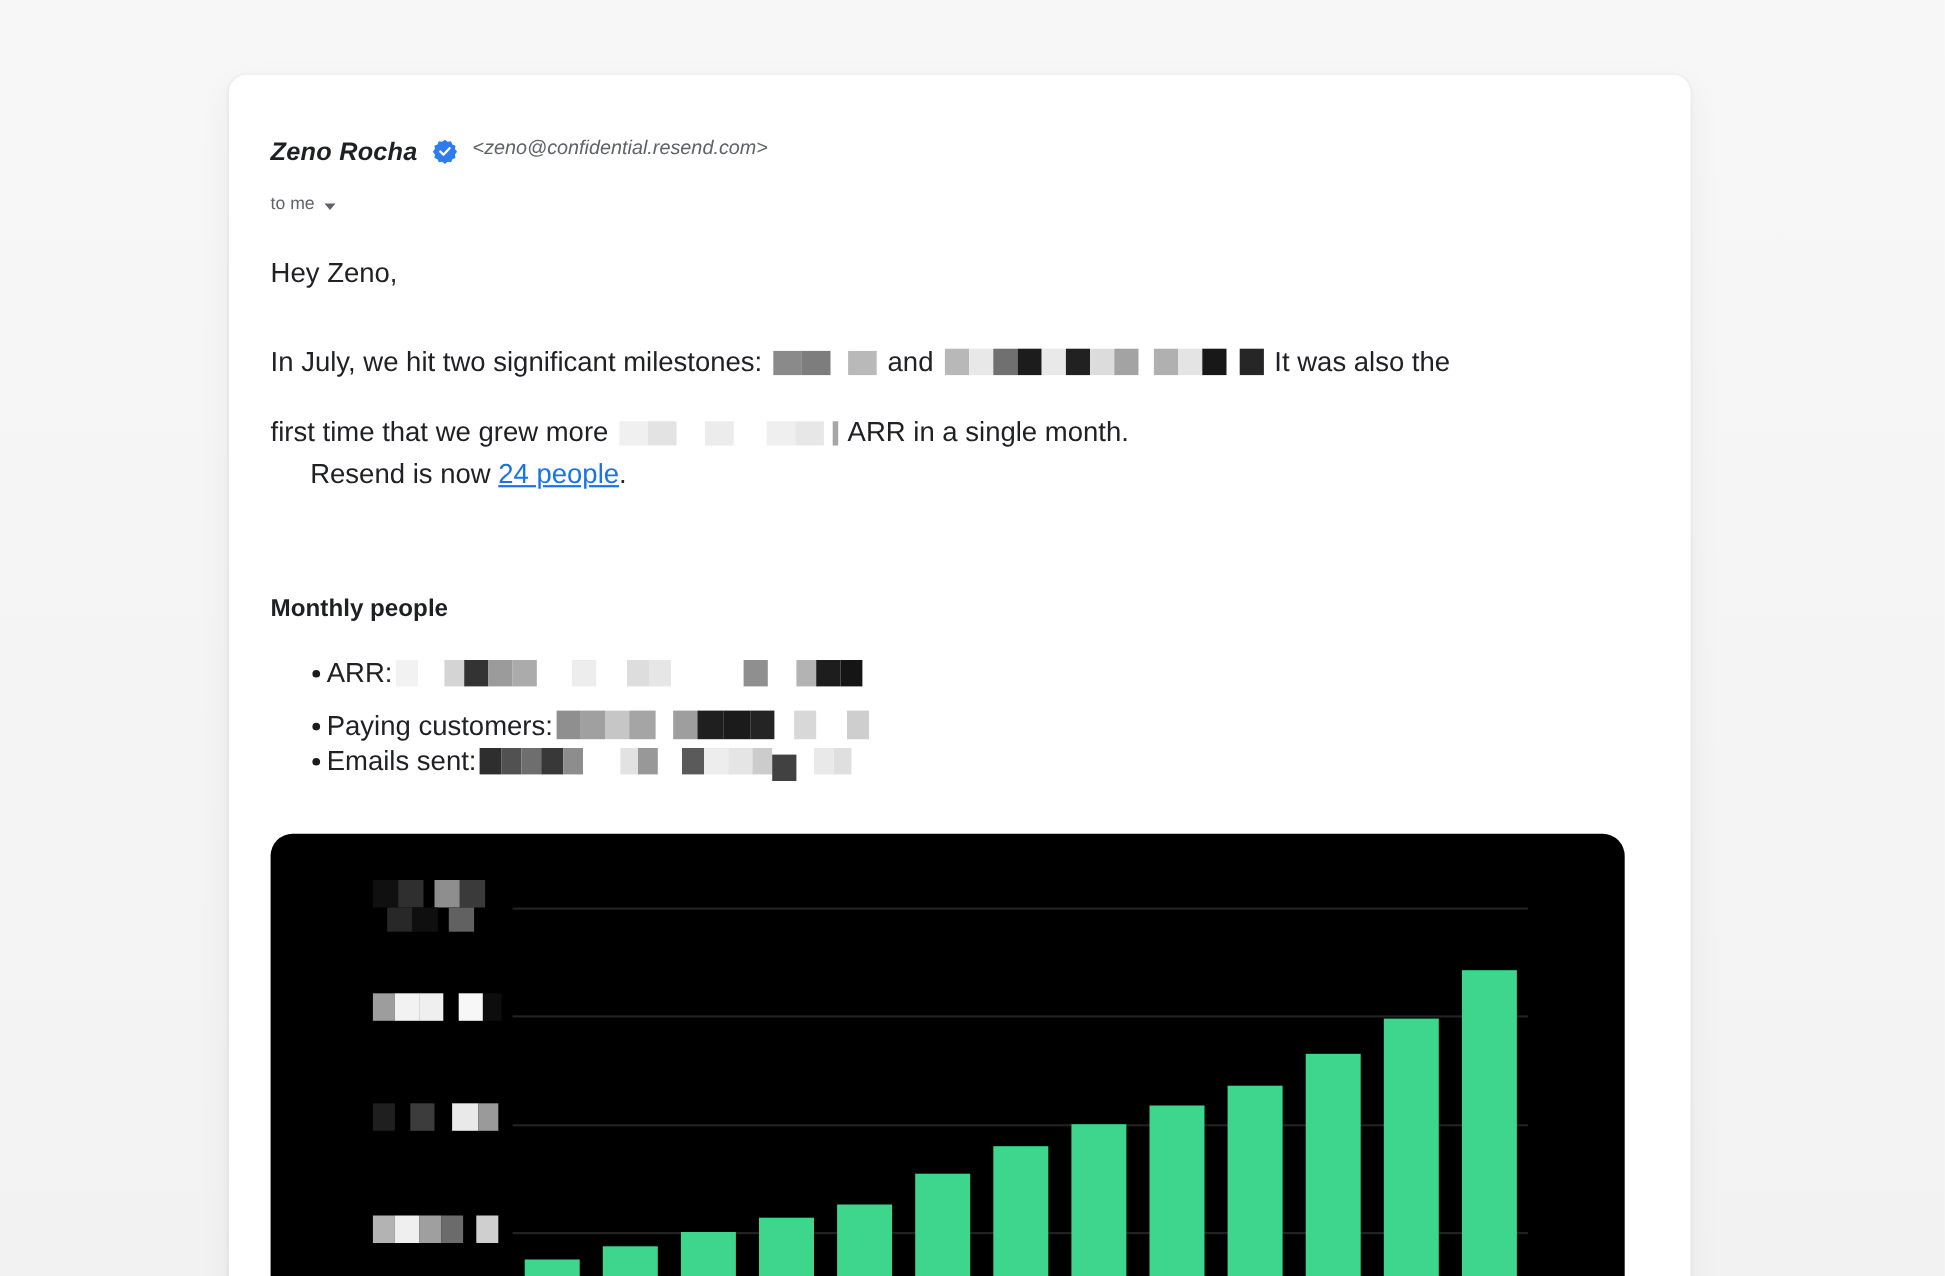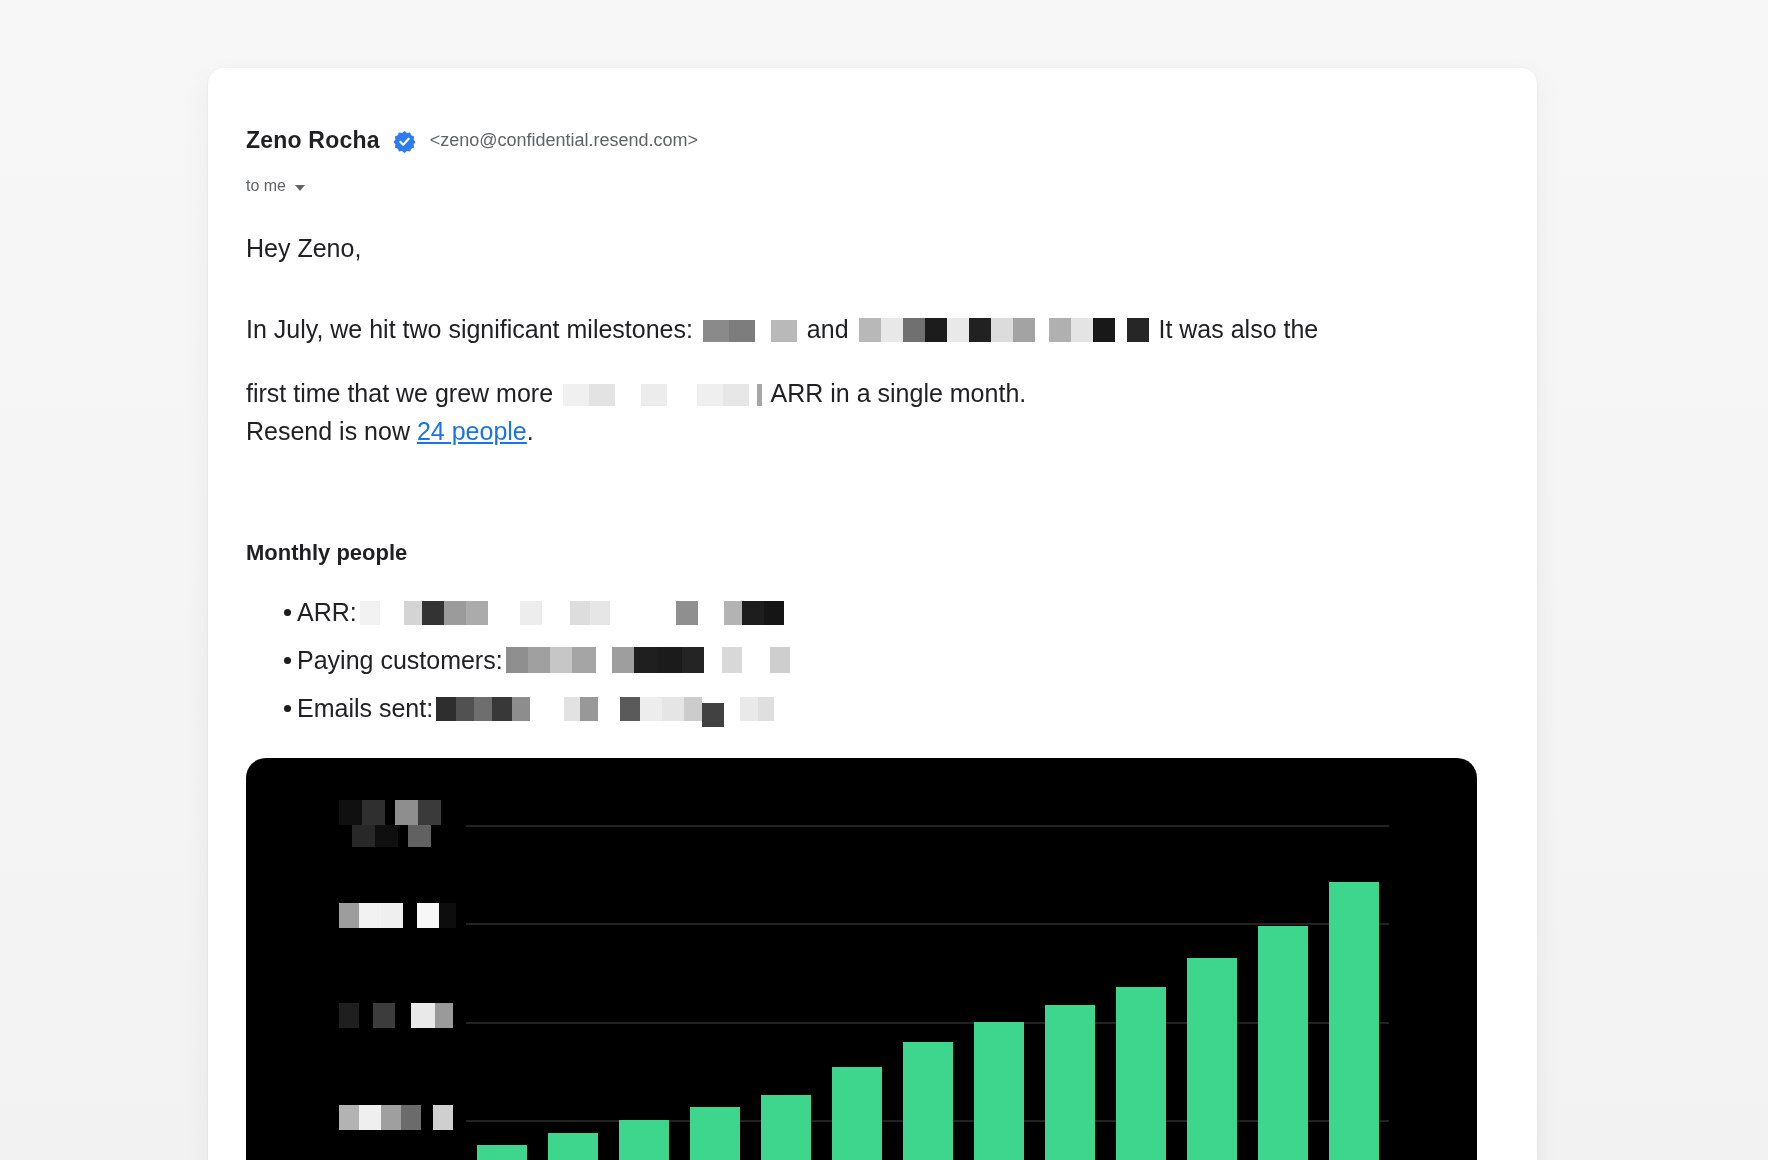--- a/index.html
+++ b/index.html
@@ -8,37 +8,37 @@
     background:linear-gradient(180deg,#f7f7f8 0%,#f2f2f3 100%);
     font-family:"Liberation Sans",sans-serif;
     -webkit-font-smoothing:antialiased;
   }
   .card{
     position:absolute;left:208px;top:68px;width:1329px;height:1200px;
     background:#ffffff;border-radius:16px;
     box-shadow:0 1px 3px rgba(0,0,0,.07),0 10px 30px rgba(0,0,0,.05);
   }
   .abs{position:absolute;left:38px;}
-  .sender-row{top:56px;height:32px;display:flex;align-items:center;}
+  .sender-row{top:56px;height:32px;display:flex;align-items:flex-start;font-style:italic;}
   .sender-name{font-size:23px;font-weight:bold;color:#1f2023;letter-spacing:.2px;}
   .badge{display:inline-flex;margin:2px 0 0 13px;}
   .sender-address{font-size:18px;color:#5f6368;margin-left:14px;}
   .to-row{top:105px;height:26px;display:flex;align-items:center;cursor:pointer;}
   .to-label{font-size:16px;color:#5f6368;}
   .caret{width:0;height:0;border-left:5px solid transparent;border-right:5px solid transparent;
     border-top:6px solid #5f6368;margin:3px 0 0 9px;}
   .line{font-size:25px;color:#202124;line-height:36px;white-space:pre;}
   .hey{top:162px;}
   .p1l1{top:243px;}
   .p1l2{top:307px;}
-  .p2{top:345px;}
+  .p2{top:345px;margin-left:36px;}
   .p2 a{color:#1a73e8;text-decoration:underline;cursor:pointer;}
   .heading{top:467px;font-size:22px;font-weight:bold;color:#1f2023;line-height:36px;}
   .li{padding-left:51px;}
-  .li1{top:526px;} .li2{top:574px;} .li3{top:622px;}
+  .li1{top:526px;} .li2{top:574px;} .li3{top:606px;}
   .li::before{content:"";position:absolute;left:38px;top:15px;width:7px;height:7px;border-radius:50%;background:#1c1c1c;}
   .mosaic{display:inline-flex;vertical-align:-4px;margin:0 3px;}
   .mosaic span{display:block;flex:none;}
   .chart{
     position:absolute;left:38px;top:690px;width:1231px;height:530px;
     background:#000;border-radius:20px;overflow:hidden;
   }
   .gridline{position:absolute;height:2px;}
   .ylabel{position:absolute;display:flex;}
   .ylabel span{display:block;flex:none;}

